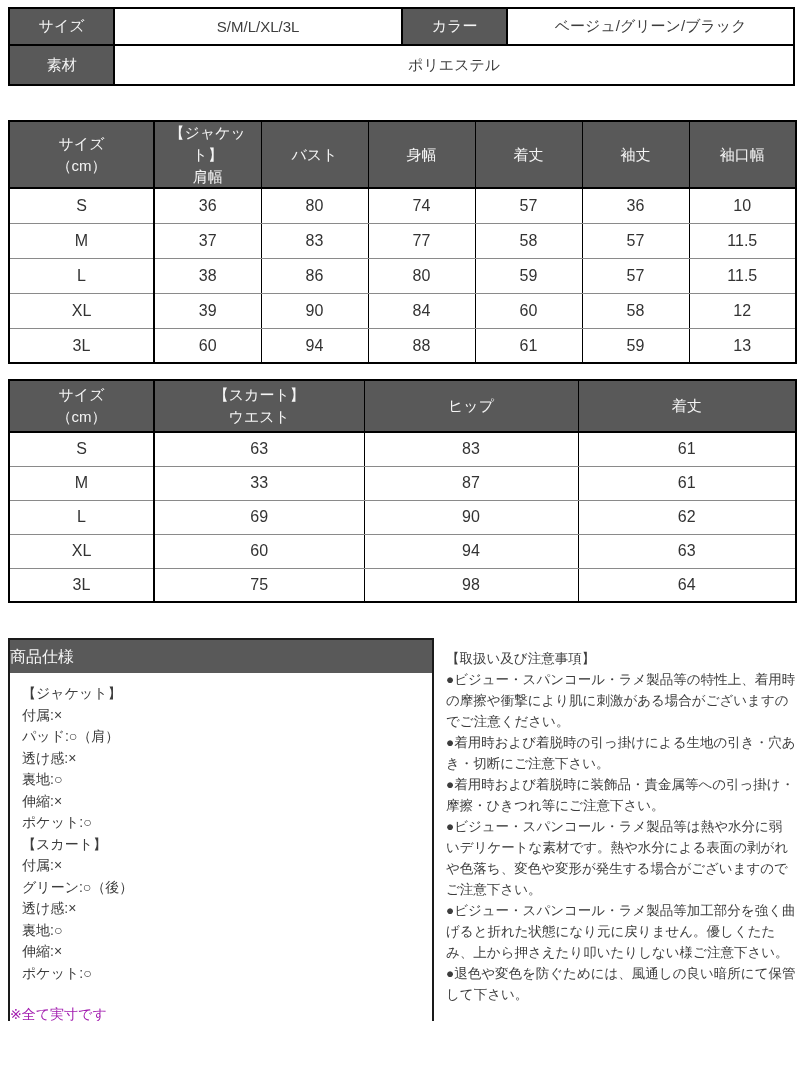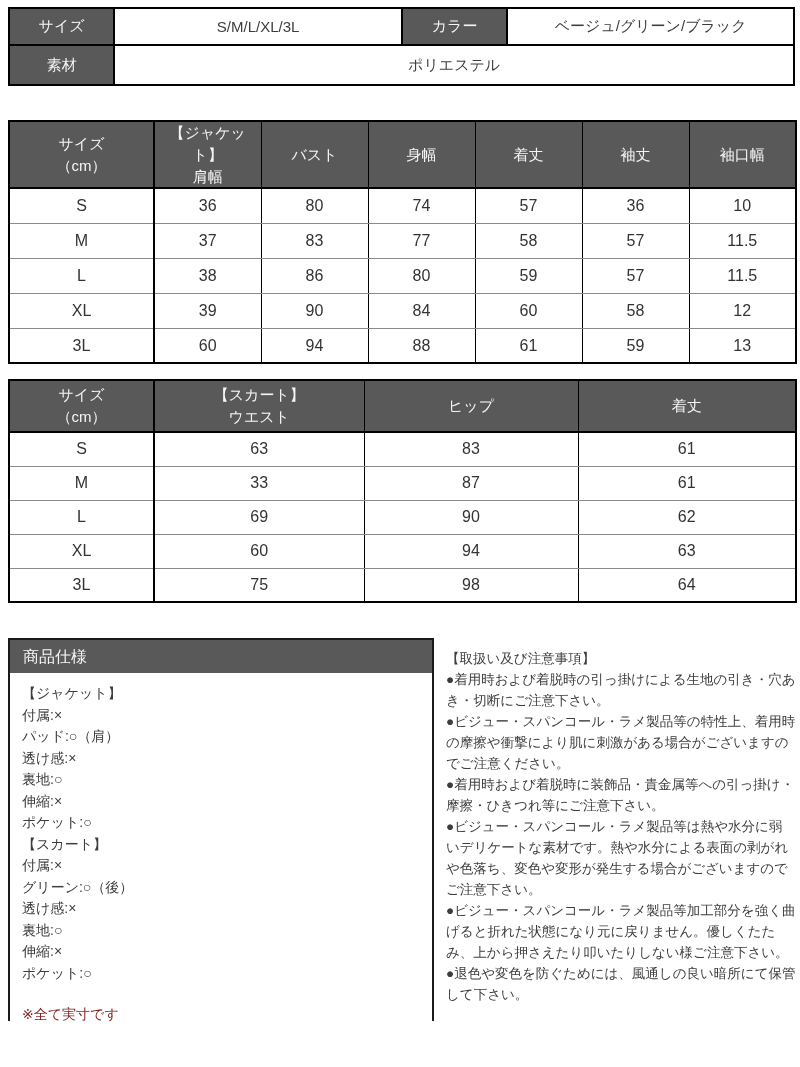--- a/index.html
+++ b/index.html
@@ -28,24 +28,24 @@
   .jacket-table tr.head{height:50px;}
   .jacket-table tr.data{height:35px;}
   .skirt-table{top:379px;}
   .skirt-table tr.head{height:52px;}
   .skirt-table tr.data{height:34px;}
   .two-line span{display:block;}
   
   .spec-box{position:absolute;left:8px;top:638px;width:426px;height:424px;
     border:2px solid #1a1a1a;box-sizing:border-box;background:#fff;}
   .spec-bar{height:33px;background:#595959;color:#f5f5f5;font-size:16px;
-    line-height:33px;padding-left:13px;}
+    line-height:33px;}
   .spec-lines{padding:10px 8px 0 12px;font-size:14px;line-height:21.5px;color:#3d3d3d;}
   .spec-lines div{white-space:pre;}
-  .spec-footnote{padding:0 8px 0 12px;margin-top:22px;font-size:14px;color:#7f1d1d;}
+  .spec-footnote{padding:0 8px 0 0;margin-top:22px;font-size:14px;color:#a21caf;}
   
   .notes{position:absolute;left:446px;top:648px;width:350px;
     font-size:13.5px;line-height:21px;color:#3d3d3d;}
   .notes p{margin:0;}
 </style>
 </head>
 <body>
 
 <div class="page">
 
@@ -213,21 +213,21 @@
       <div>透け感:×</div>
       <div>裏地:○</div>
       <div>伸縮:×</div>
       <div>ポケット:○</div>
     </div>
     <div class="spec-footnote">※全て実寸です</div>
   </div>
 
   <div class="notes">
     <p>【取扱い及び注意事項】</p>
+    <p>●ビジュー・スパンコール・ラメ製品等の特性上、着用時の摩擦や衝撃により肌に刺激がある場合がございますのでご注意ください。</p>
     <p>●着用時および着脱時の引っ掛けによる生地の引き・穴あき・切断にご注意下さい。</p>
-    <p>●ビジュー・スパンコール・ラメ製品等の特性上、着用時の摩擦や衝撃により肌に刺激がある場合がございますのでご注意ください。</p>
     <p>●着用時および着脱時に装飾品・貴金属等への引っ掛け・摩擦・ひきつれ等にご注意下さい。</p>
     <p>●ビジュー・スパンコール・ラメ製品等は熱や水分に弱いデリケートな素材です。熱や水分による表面の剥がれや色落ち、変色や変形が発生する場合がございますのでご注意下さい。</p>
     <p>●ビジュー・スパンコール・ラメ製品等加工部分を強く曲げると折れた状態になり元に戻りません。優しくたたみ、上から押さえたり叩いたりしない様ご注意下さい。</p>
     <p>●退色や変色を防ぐためには、風通しの良い暗所にて保管して下さい。</p>
   </div>
 
 </div>
 
 </body></html>

